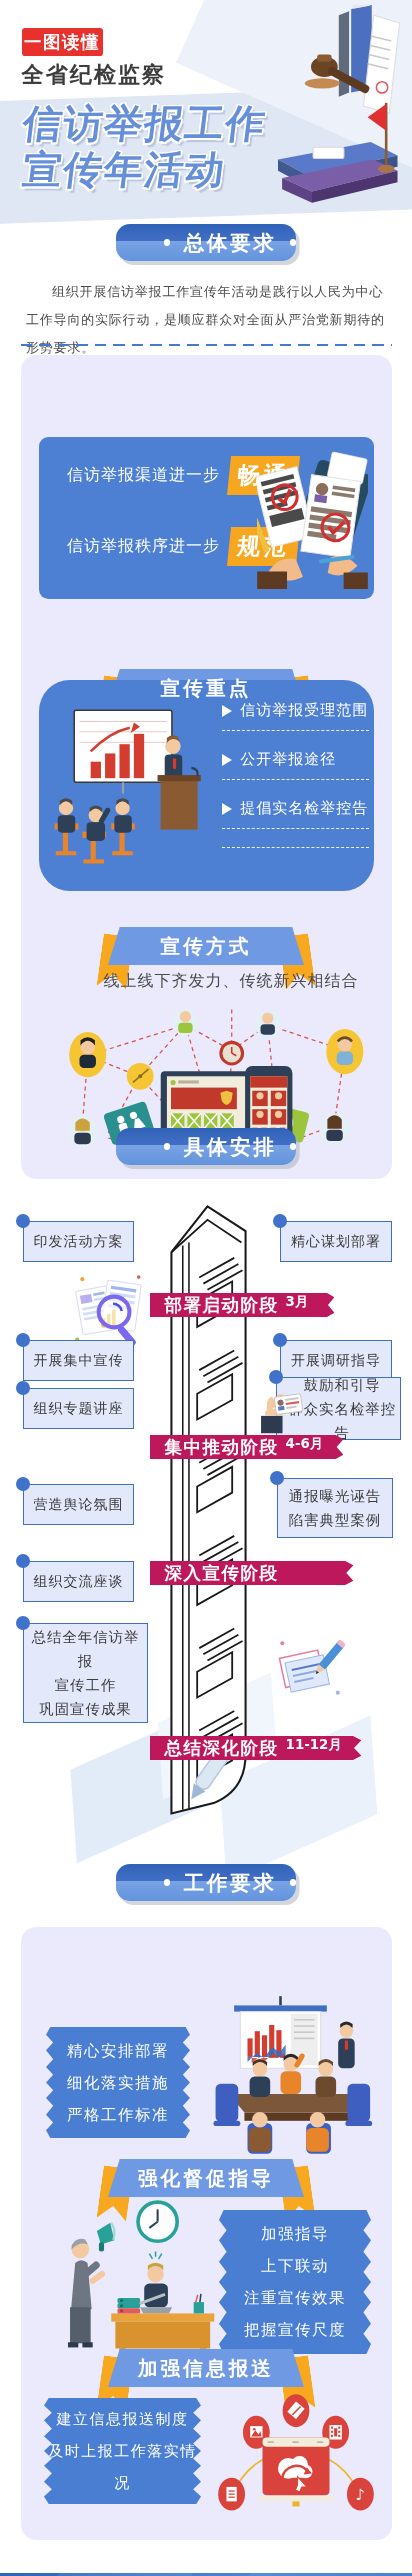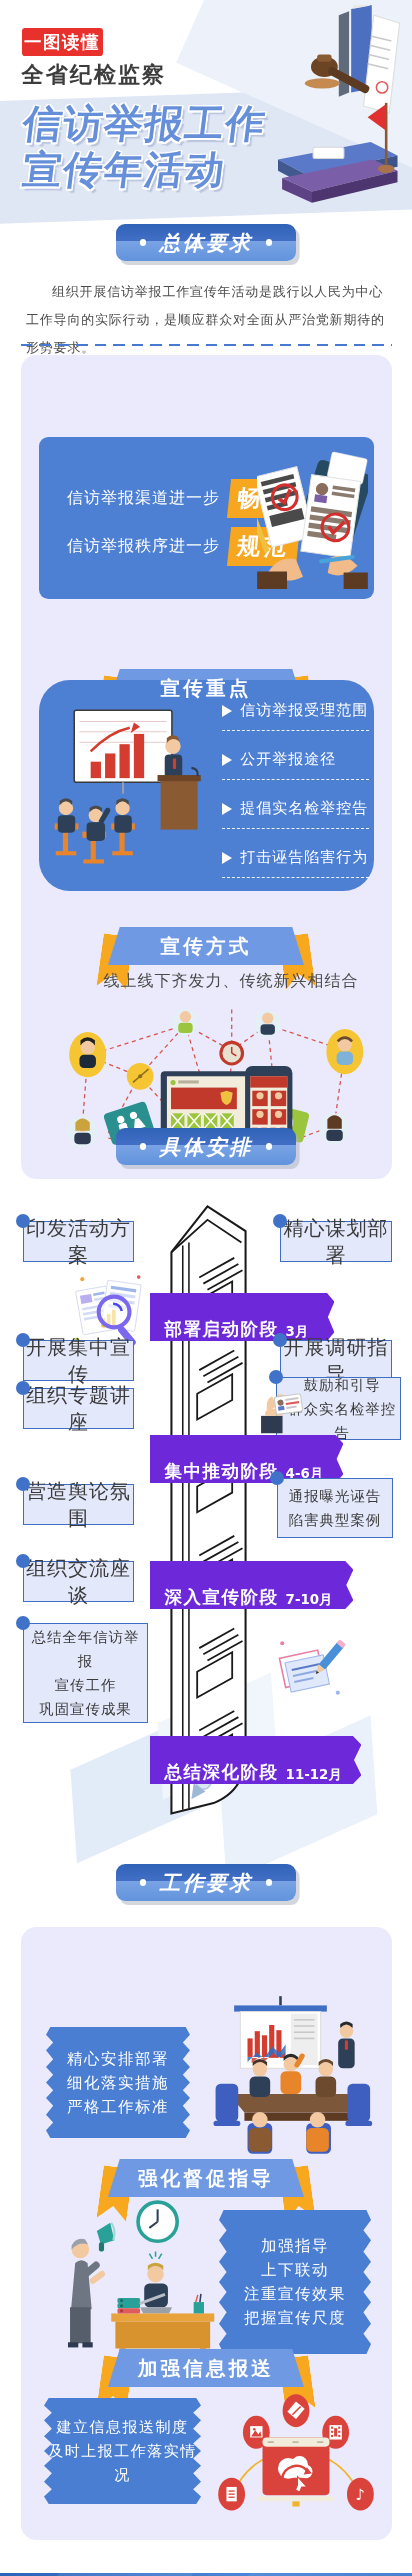--- a/index.html
+++ b/index.html
@@ -12,23 +12,23 @@
   .band1{left:-41px;top:93px;width:505px;height:124px;transform:skewX(-16deg) rotate(-2deg);}
   .band2{left:196px;top:-31px;width:268px;height:155px;background:#ecf1fa;transform:rotate(24deg);}
   .badge{left:21.6px;top:28px;width:81px;height:28px;background:#e8302c;border-radius:3.1px;
          color:#fff;font-size:17.5px;font-weight:800;display:flex;align-items:center;justify-content:center;letter-spacing:1.5px;}
   .org{left:21.6px;top:60px;font-size:22px;font-weight:800;color:#3c3c3c;letter-spacing:2.1px;}
   .big-title{left:23px;font-size:39px;font-weight:900;color:#668fd9;letter-spacing:1.5px;transform:skewX(-7deg);
     text-shadow:-1.5px 0 #fff,1.5px 0 #fff,0 -1.5px #fff,0 1.5px #fff,-1.5px -1.5px #fff,1.5px 1.5px #fff,-1.5px 1.5px #fff,1.5px -1.5px #fff,3.6px 4.1px 1px rgba(90,110,160,.28);}
   .title1{top:97px;} .title2{top:143px;}
 
   
-  .h2-banner{width:180px;height:37px;border-radius:9px;display:flex;align-items:center;justify-content:center;gap:13.4px;
+  .h2-banner{width:180px;height:37px;border-radius:14px;display:flex;align-items:center;justify-content:flex-end;gap:13.4px;
     background:linear-gradient(180deg,#2f63b8 0%,#426fc5 46%,#79a3e4 47%,#6293dd 100%);
-    box-shadow:3.6px 4.1px 0 rgba(168,173,184,.5);color:#fff;font-size:20.6px;font-weight:800;letter-spacing:2.6px;font-style:italic;}
+    box-shadow:3.6px 4.1px 0 rgba(168,173,184,.5);color:#fff;font-size:20.6px;font-weight:800;letter-spacing:2.6px;}
   .h2-dot{width:6.2px;height:6.2px;border-radius:50%;background:#fff;}
   .ribbon-banner{width:196px;height:38px;display:flex;align-items:center;justify-content:center;
     color:#fff;font-size:19.6px;font-weight:800;letter-spacing:3.1px;}
   .rb-blue{position:absolute;inset:0;background:#6f99e3;clip-path:polygon(6% 0,94% 0,100% 100%,0 100%);}
   .rb-text{position:relative;z-index:2;}
   .tail{position:absolute;top:8.2px;width:30px;height:53px;background:#f8a81f;
         clip-path:polygon(0 0,100% 0,100% 100%,50% 74%,0 100%);z-index:0;}
   .tail-l{left:-8.2px;transform:rotate(8deg);} .tail-r{right:-8.2px;transform:rotate(-8deg);}
 
   
@@ -48,34 +48,34 @@
               padding:4.1px 8.2px;transform:skewX(-6deg);}
   .focus-list{position:absolute;left:183px;top:15.5px;width:147px;}
   .focus-item{height:49px;}
   .focus-row{display:flex;align-items:center;gap:8.2px;height:30px;}
   .tri{width:0;height:0;border-left:10.3px solid #fff;border-top:6.2px solid transparent;border-bottom:6.2px solid transparent;}
   .focus-label{color:#fff;font-size:15px;letter-spacing:1px;}
   .focus-sep{border-bottom:1px dashed rgba(255,255,255,.9);margin-top:4.1px;}
   .methods-sub{left:0;top:971px;width:412px;text-align:center;font-size:16px;color:#4a4a4a;letter-spacing:1px;margin-left:25px;}
 
   
-  .t-box{background:#e4e8fb;border:1.5px solid #3f6fc4;color:#3b3b3b;font-size:20px;letter-spacing:1px;
+  .t-box{background:#e4e8fb;border:1.5px solid #3f6fc4;color:#3b3b3b;font-size:14px;letter-spacing:1px;
          display:flex;align-items:center;justify-content:center;text-align:center;white-space:pre-line;}
   .t-box::before{content:'';position:absolute;left:-7.7px;top:-7.7px;width:14px;height:14px;border-radius:50%;background:#3f72c8;}
   .t-multi{font-size:14.4px;line-height:24px;}
-  .stage-ribbon{background:#6d28d9;color:#fff;display:flex;align-items:flex-end;padding-left:14.4px;gap:7.2px;height:48px;
+  .stage-ribbon{background:#be185d;color:#fff;display:flex;align-items:flex-start;padding-left:14.4px;gap:7.2px;height:24px;
     clip-path:polygon(0 0,96% 0,100% 18%,96.5% 50%,100% 82%,96% 100%,0 100%);}
   .stage-label{font-size:17.5px;font-weight:800;letter-spacing:1.5px;}
   .stage-month{font-size:13.4px;font-weight:800;}
   .stage-fold{position:absolute;left:0;bottom:-10.8px;width:0;height:0;
               border-top:11.3px solid #3a66b0;border-right:16.5px solid transparent;}
   .iso{position:absolute;background:#e2ebf8;}
 
   
-  .zigzag{background:#4a7ed2;color:#fff;font-size:15.5px;line-height:24px;letter-spacing:1.5px;white-space:pre-line;
+  .zigzag{background:#4a7ed2;color:#fff;font-size:15.5px;line-height:32px;letter-spacing:1.5px;white-space:pre-line;
     display:flex;align-items:center;justify-content:center;text-align:center;
     clip-path:polygon(3% 0%,97% 0%,100% 7%,95% 14%,100% 21%,95% 29%,100% 36%,95% 43%,100% 50%,95% 57%,100% 64%,95% 71%,100% 79%,95% 86%,100% 93%,97% 100%,3% 100%,0% 93%,5% 86%,0% 79%,5% 71%,0% 64%,5% 57%,0% 50%,5% 43%,0% 36%,5% 29%,0% 21%,5% 14%,0% 7%);}
 
   
   .footer{left:0;top:2573px;width:412px;height:73px;background:linear-gradient(115deg,#2a63b8,#4a86d8 55%,#3c77cb);}
   .streak{position:absolute;background:rgba(255,255,255,.08);transform:skewX(-38deg);}
 </style>
 </head>
 <body>
 
@@ -124,21 +124,21 @@
     <span class="h2-dot"></span>
     <span>总体要求</span>
     <span class="h2-dot"></span>
   </div>
   <div class="abs overall-p">组织开展信访举报工作宣传年活动是践行以人民为中心工作导向的实际行动，是顺应群众对全面从严治党新期待的形势要求。</div>
   <div class="abs dash-line"></div>
 
   <div class="abs panel panel1"></div>
 
   <div class="abs blue-card" style="left:39px;top:437px;width:335px;height:162px;">
-    <div class="goal-row" style="top:42px;">
+    <div class="goal-row" style="top:19px;">
       <span class="goal-text">信访举报渠道进一步</span>
       <span class="goal-badge">畅通</span>
     </div>
     <div class="goal-row" style="top:90px;">
       <span class="goal-text">信访举报秩序进一步</span>
       <span class="goal-badge">规范</span>
     </div>
     <svg class="abs" style="right:6.2px;top:13px;" width="111" height="139" viewBox="0 0 215 270">
       <rect x="95" y="30" width="110" height="150" rx="10" fill="#274a63" transform="rotate(18 150 105)"></rect>
       <rect x="140" y="10" width="70" height="50" rx="4" fill="#fff" stroke="#e0e0e0" transform="rotate(12 175 35)"></rect>
@@ -252,24 +252,20 @@
         <div class="focus-sep"></div>
       </div>
       <div class="focus-item">
         <div class="focus-row">
             <span class="tri"></span>
           <span class="focus-label">提倡实名检举控告</span>
           </div>
         <div class="focus-sep"></div>
       </div>
       <div class="focus-item">
-        <div class="focus-row">
-            <span class="tri"></span>
-          <span class="focus-label">打击诬告陷害行为</span>
-          </div>
         <div class="focus-sep"></div>
       </div>
     </div>
   </div>
 
   <div class="abs ribbon-banner" style="left:108px;top:927px;">
     <div class="tail tail-l"></div>
     <div class="tail tail-r"></div>
     <div class="rb-blue"></div>
     <span class="rb-text">宣传方式</span>
@@ -497,21 +493,21 @@
     <span class="stage-label">集中推动阶段</span>
     <span class="stage-month">4-6月</span>
     <span class="stage-fold"></span>
   </div>
 
   <div class="abs t-box" style="left:23px;top:1484px;width:109px;height:39px;">营造舆论氛围</div>
   <div class="abs t-box t-multi" style="left:277px;top:1478px;width:114px;height:58px;">通报曝光诬告
 陷害典型案例</div>
   <div class="abs t-box" style="left:23px;top:1561px;width:109px;height:39px;">组织交流座谈</div>
 
-  <div class="abs stage-ribbon" style="left:150px;top:1561px;width:189px;">
+  <div class="abs stage-ribbon" style="left:150px;top:1561px;width:189px;flex-direction:column;">
     <span class="stage-label">深入宣传阶段</span>
     <span class="stage-month">7-10月</span>
     <span class="stage-fold"></span>
   </div>
 
   <div class="abs t-box t-multi" style="left:23px;top:1623px;width:123px;height:98px;">总结全年信访举报
 宣传工作
 巩固宣传成果</div>
 
   <svg class="abs" style="left:273px;top:1633px;" width="72" height="72" viewBox="0 0 140 140">

